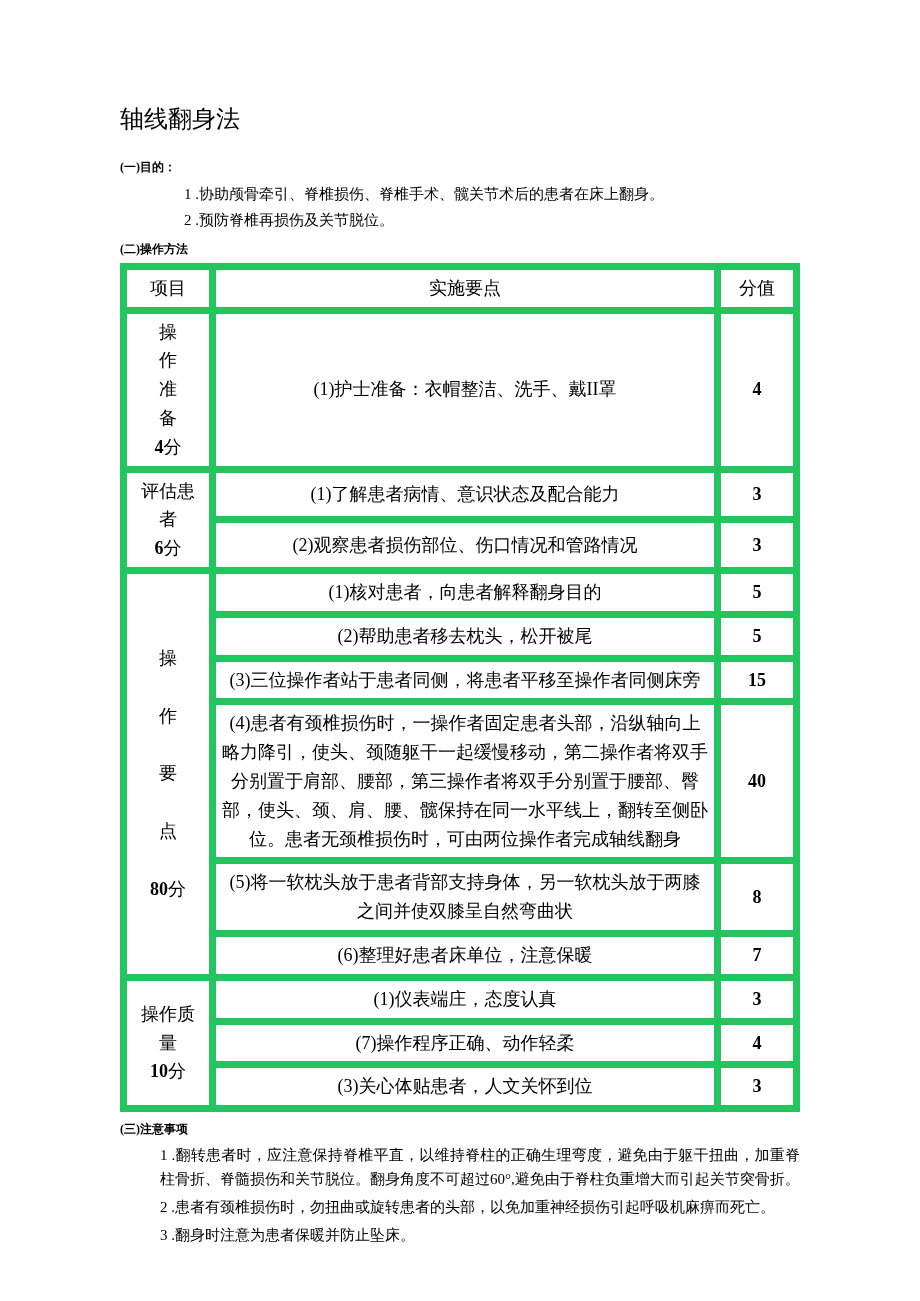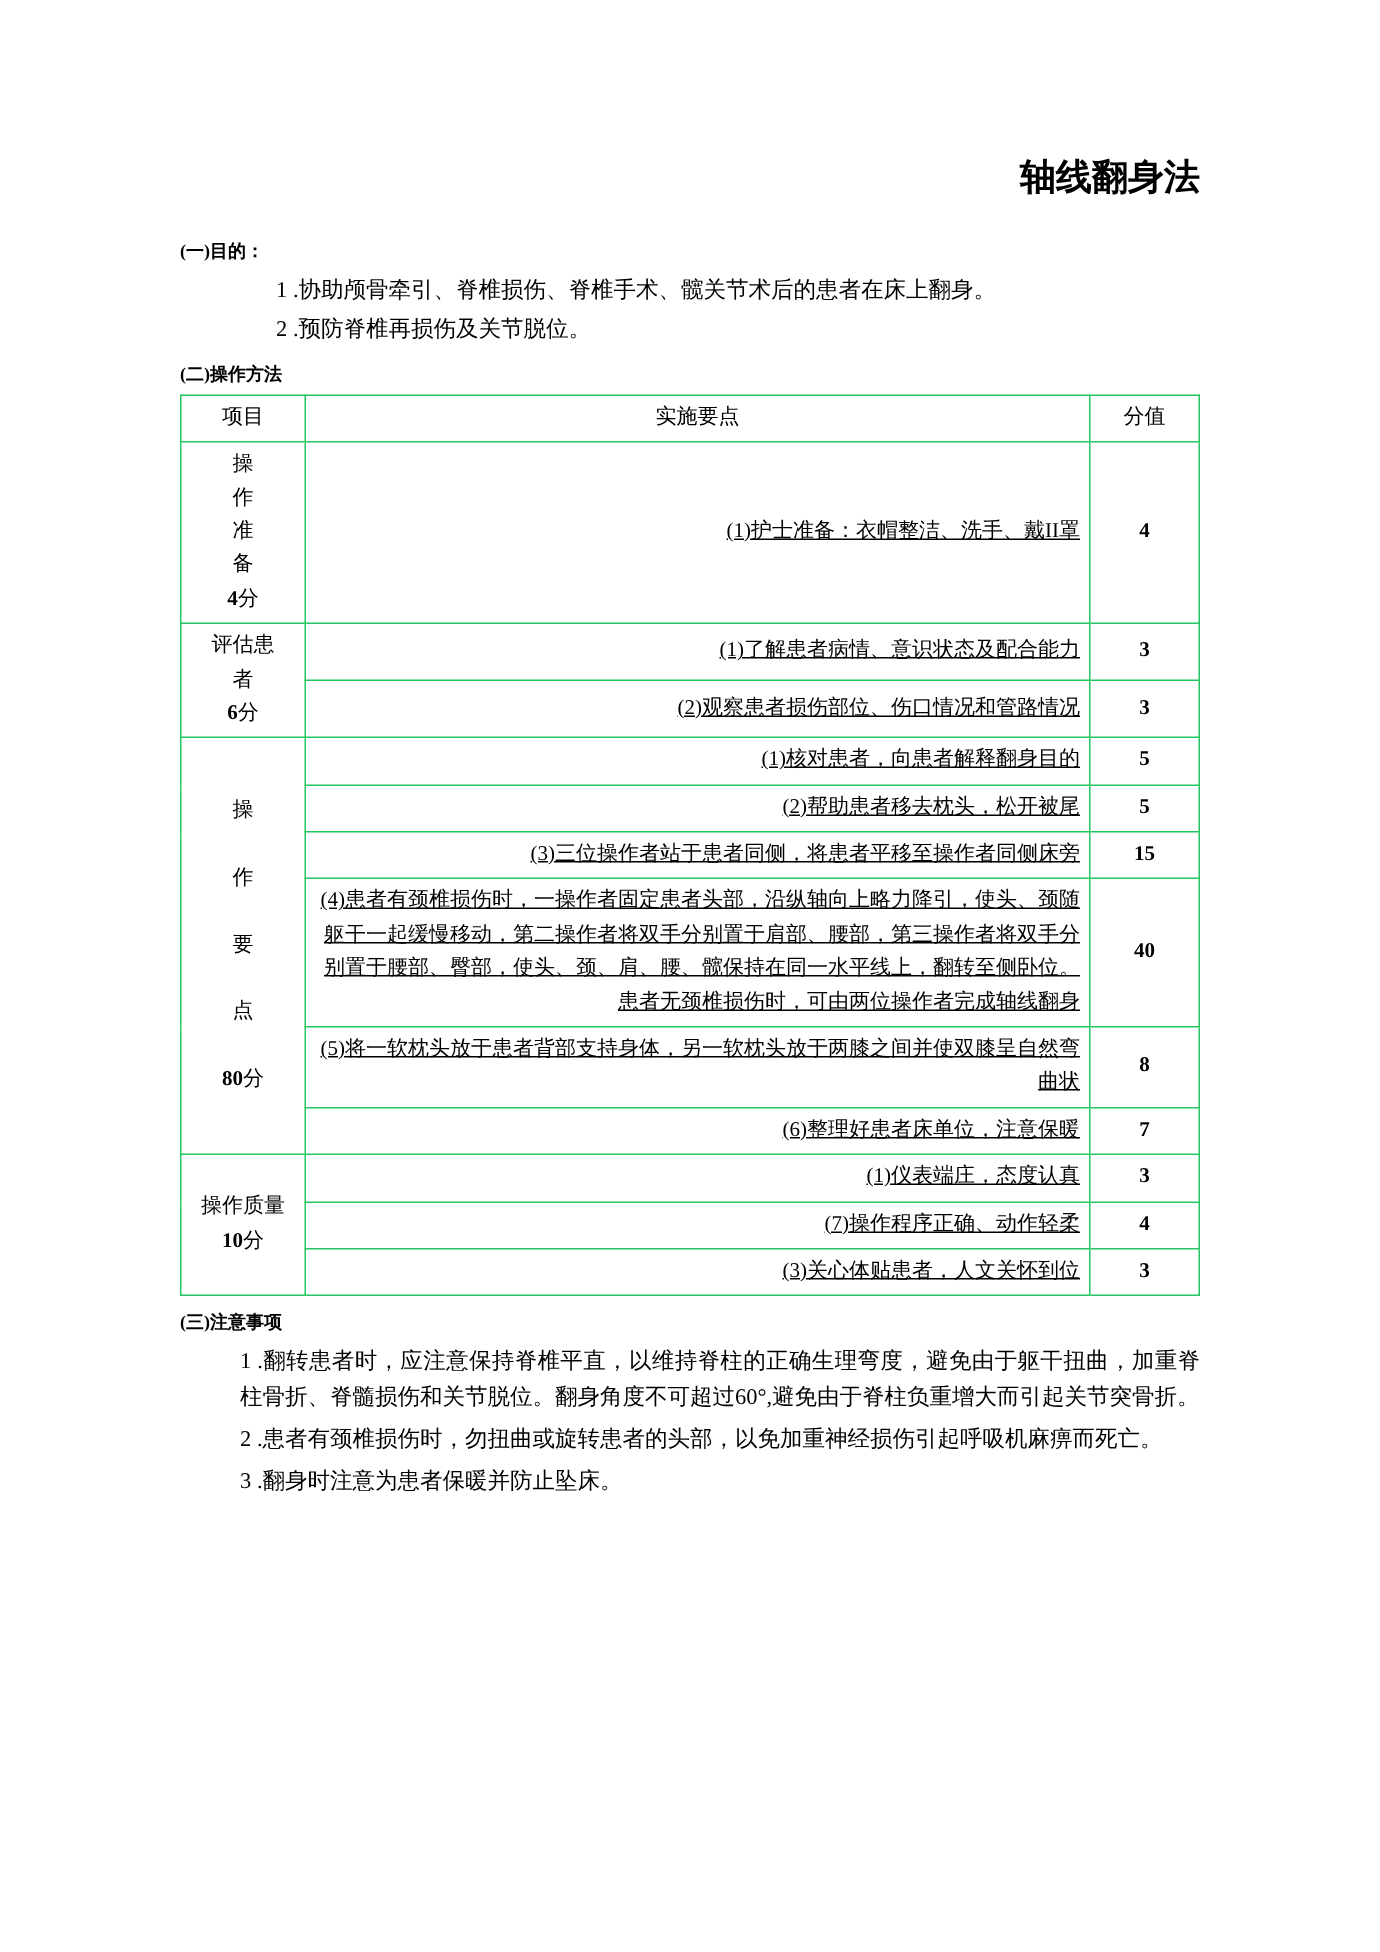--- a/index.html
+++ b/index.html
@@ -5,23 +5,23 @@
   body {
     font-family: "SimSun", "宋体", serif;
     font-size: 15px;
     color: #000;
     background: #fff;
     margin: 0;
     padding: 100px 120px 60px 120px;
     line-height: 1.6;
   }
   .title {
-    text-align: right;
+    text-align: left;
     font-size: 24px;
-    font-weight: bold;
+    font-weight: normal;
     margin-bottom: 20px;
   }
   .section-heading {
     font-size: 12px;
     font-weight: bold;
     margin: 8px 0 4px 0;
   }
   .ol-list {
     margin: 0 0 4px 60px;
     padding: 0;
@@ -30,40 +30,39 @@
   .ol-list li {
     text-indent: 0;
     margin: 2px 4px;
   }
   table {
     border-collapse: collapse;
     width: 100%;
     margin: 4px 0;
   }
   th, td {
-    border: 1px solid #22c55e;
+    border: 7px solid #22c55e;
     padding: 4px 6px;
-    font-size: 14px;
+    font-size: 18px;
     vertical-align: middle;
   }
   th {
     font-weight: normal;
     text-align: center;
   }
   .col-item {
     width: 70px;
     text-align: center;
   }
   .col-score {
     width: 60px;
     text-align: center;
   }
   .point-cell {
-    text-align: right;
-    text-decoration: underline;
+    text-align: center;
   }
   .bold-num {
     font-weight: bold;
   }
   .notes-list {
     margin: 0 0 0 40px;
     padding: 0;
     list-style: none;
   }
   .notes-list li {

